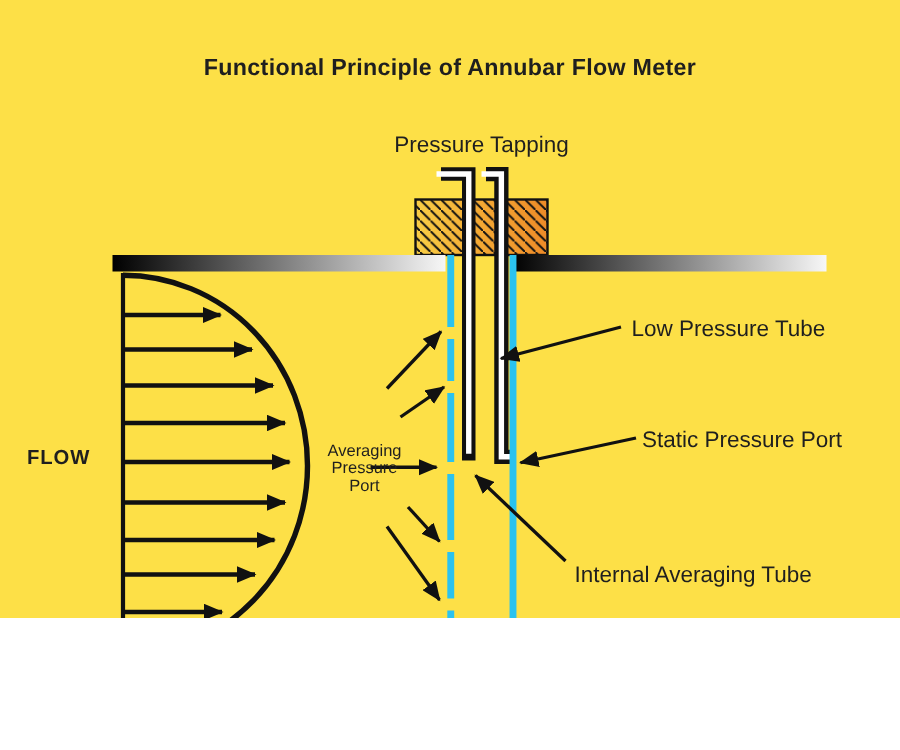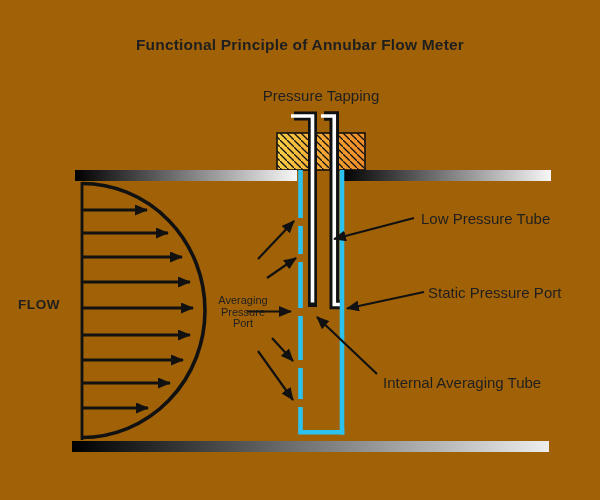--- a/index.html
+++ b/index.html
@@ -1,16 +1,16 @@
 <!DOCTYPE html>
 <html><head>
 <meta charset="utf-8">
 <style>
   html,body{margin:0;padding:0;background:#ffffff;}
-  .stage{position:relative;width:600px;height:500px;background:#a16207;overflow:hidden;
+  .stage{position:relative;width:600px;height:412px;background:#fde047;overflow:hidden;
          font-family:"Liberation Sans", sans-serif;}
   svg{position:absolute;left:0;top:0;}
   text{fill:#1f1f1f;}
   .title-text{font-size:15.5px;font-weight:600;letter-spacing:.2px;}
   .big-label{font-size:15px;}
   .flow-label{font-size:13.5px;font-weight:700;letter-spacing:.6px;}
   .small-label{font-size:11px;}
 </style>
 </head>
 <body>

